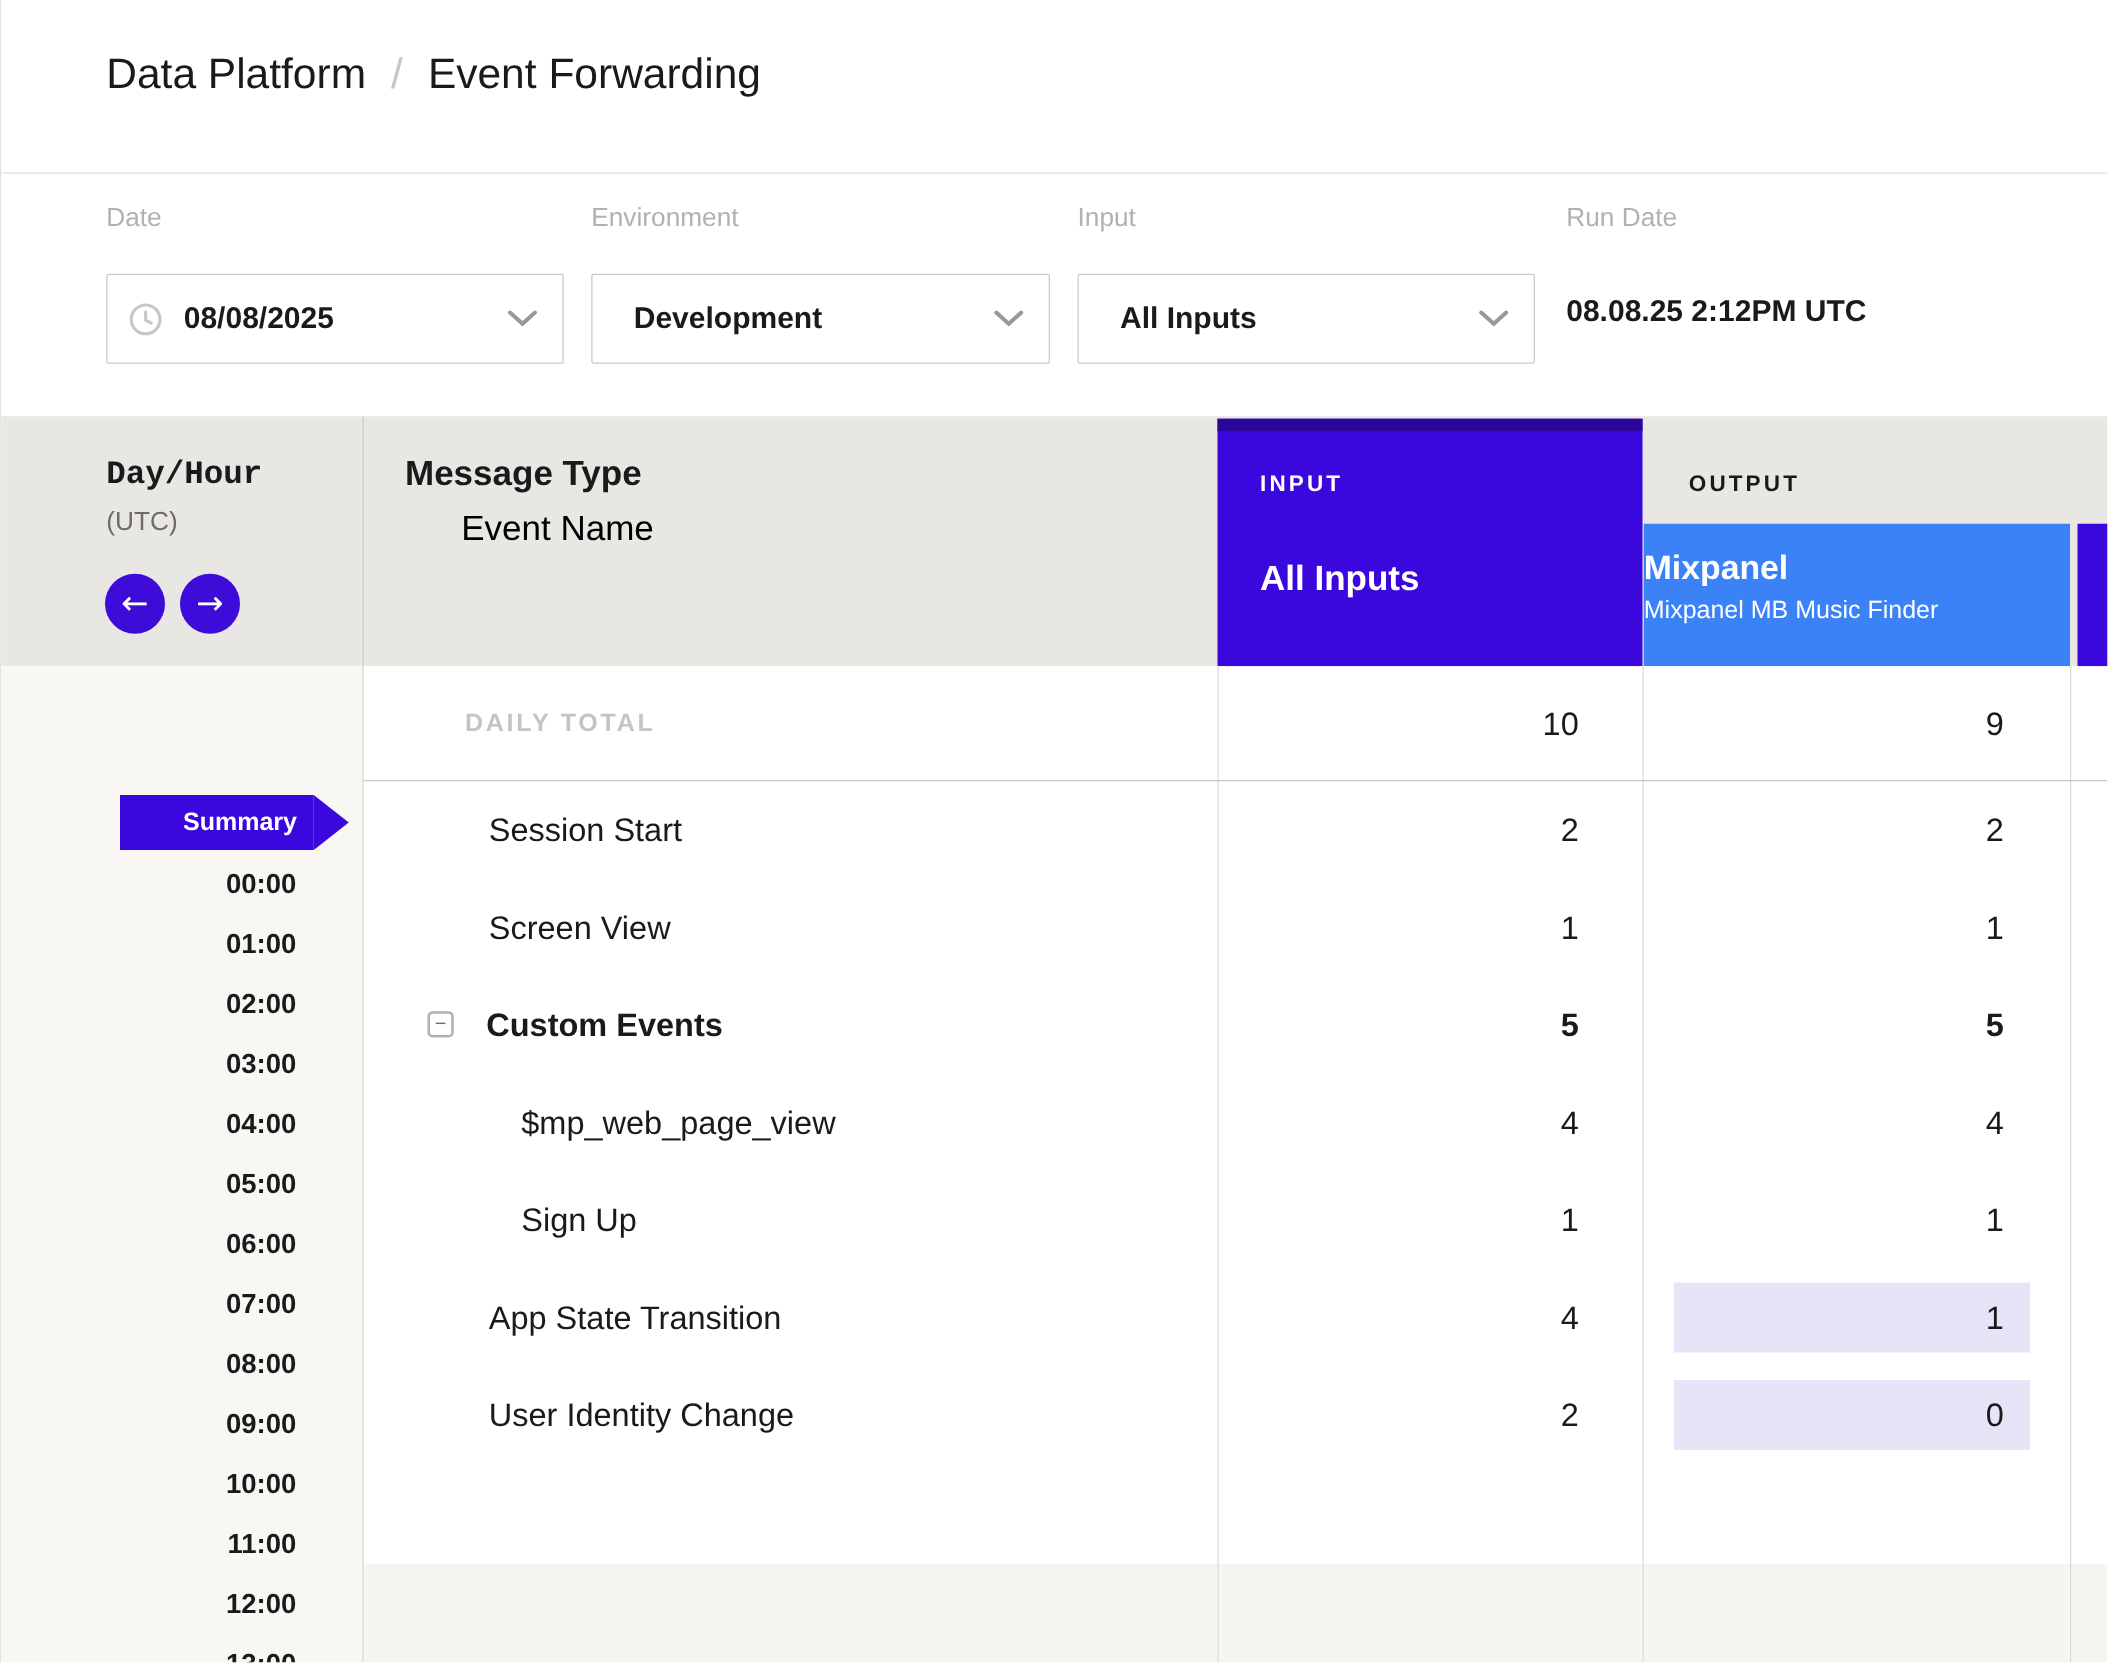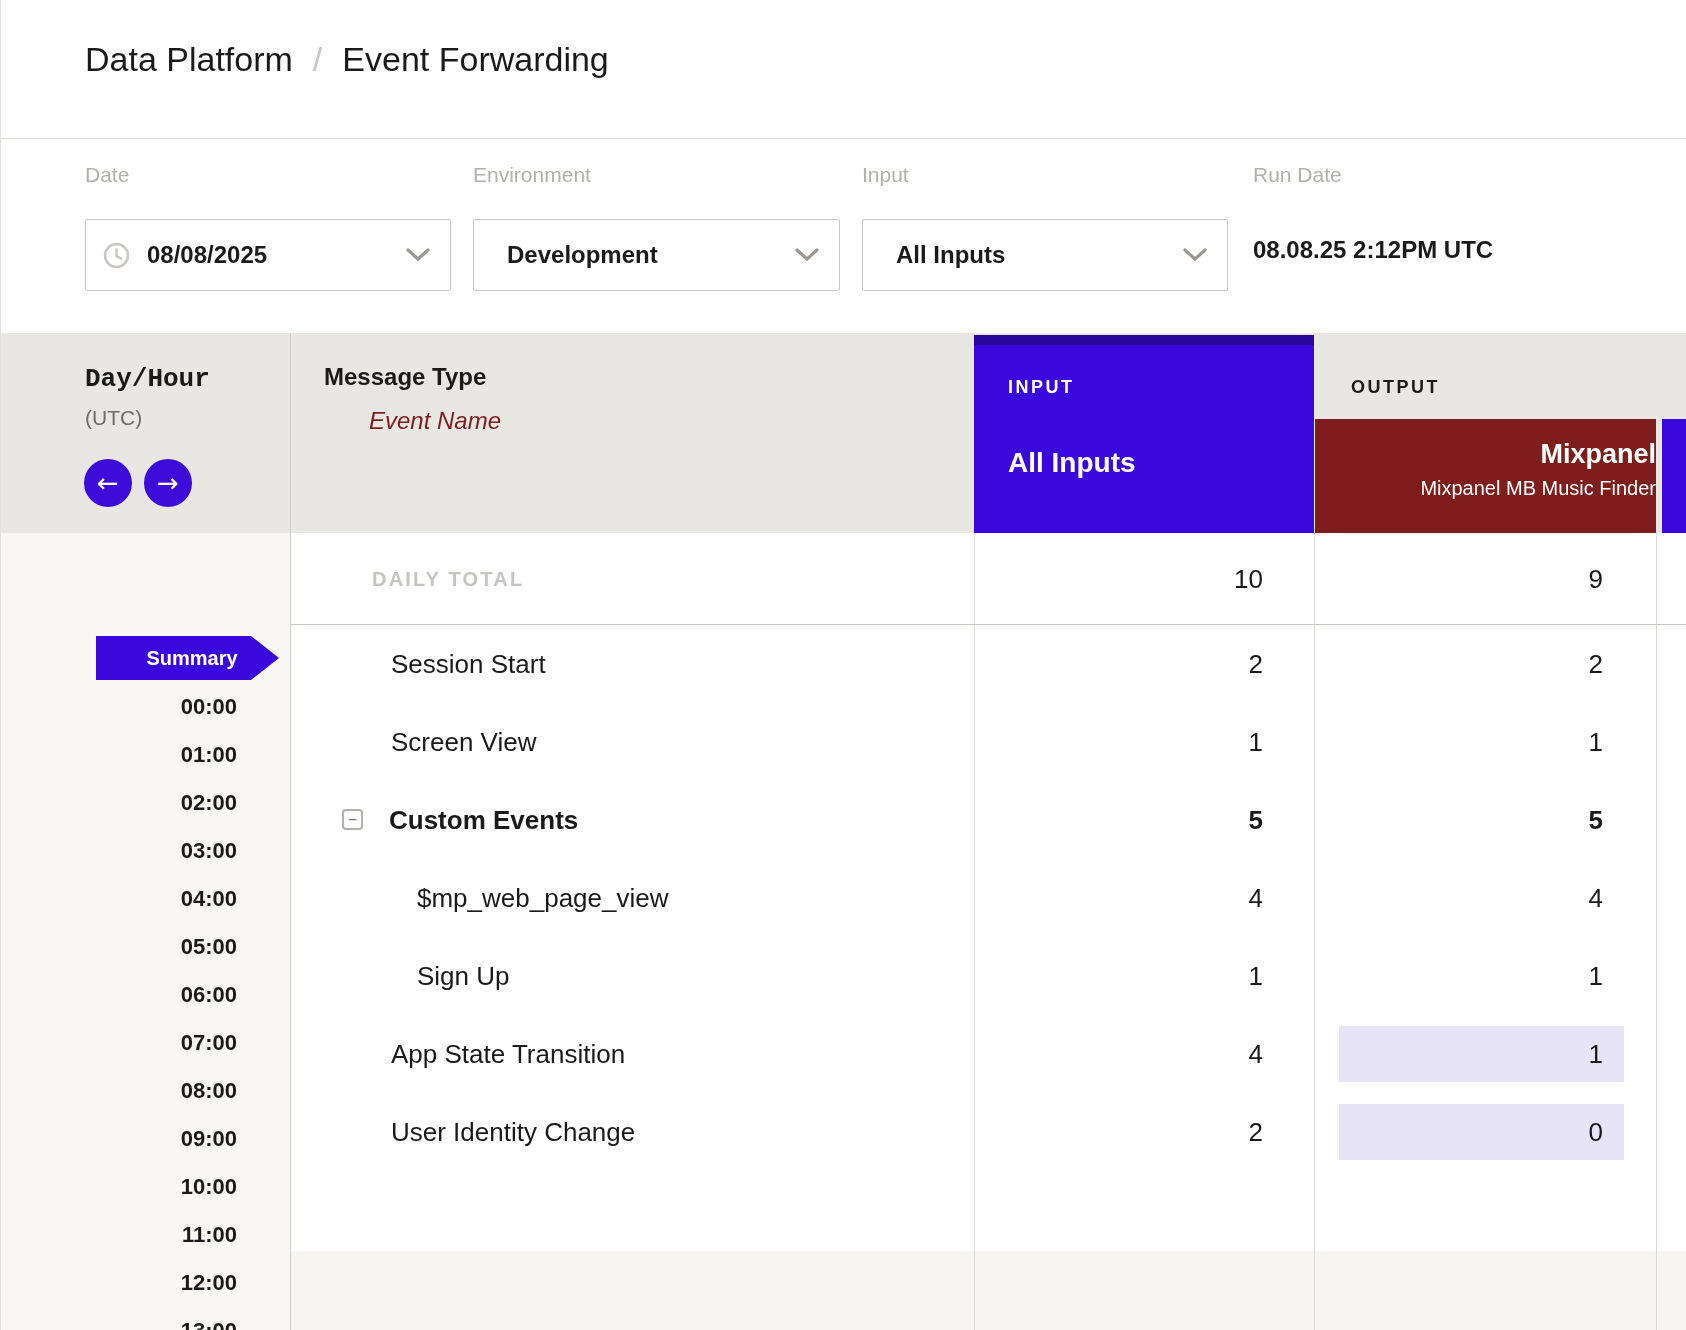--- a/index.html
+++ b/index.html
@@ -46,37 +46,37 @@
   .thead .col-sep { position:absolute; left:289px; top:0; width:1px; height:200px; background:#cfccc9; }
   .dh-title { position:absolute; left:84px; top:31px; font-size:26px; font-weight:700;font-family:Liberation Mono, monospace; }
   .dh-sub   { position:absolute; left:84px; top:73px; font-size:21px; color:#6e6b68; }
   .nav-btn {
     position:absolute; top:126px; width:48px; height:48px; border-radius:50%;
     background:#3e0cd9; color:#fff; border:none; cursor:pointer;
     font-size:26px; line-height:48px; text-align:center;
     font-family:"DejaVu Sans", sans-serif; padding:0;
   }
   .nav-prev { left:83px; } .nav-next { left:143px; }
-  .mt-title { position:absolute; left:323px; top:30px; font-size:24px; font-weight:700; }
-  .mt-sub   { position:absolute; left:368px; top:74px; font-size:24px; color:#7f1d1d;font-style:italic; }
+  .mt-title { position:absolute; left:323px; top:30px; font-size:28px; font-weight:700; }
+  .mt-sub   { position:absolute; left:368px; top:74px; font-size:28px; color:#000000; }
 
   .input-block {
     position:absolute; left:973px; top:2px; width:340px; height:198px;
     background:#3a08dc; cursor:pointer;
   }
   .input-block::before {
     content:""; position:absolute; left:0; top:0; width:100%; height:10px; background:#2a0798;
   }
   .kicker { font-size:18px; font-weight:700; letter-spacing:2.5px; }
   .input-kicker { position:absolute; left:34px; top:42px; color:#fff; }
   .input-title  { position:absolute; left:34px; top:112px; color:#fff; font-size:28px; font-weight:700; }
   .output-kicker{ position:absolute; left:1350px; top:44px; color:#1a1a1a; }
   .mixpanel-block {
     position:absolute; left:1314px; top:86px; width:341px; height:114px;
-    background:#7f1d1d; text-align:right; cursor:pointer;
+    background:#3b82f6; text-align:left; cursor:pointer;
   }
   .mix-title { margin-top:20px; color:#fff; font-size:27px; font-weight:700; }
   .mix-sub   { margin-top:7px;  color:#fff; font-size:20px; }
   .next-output-block {
     position:absolute; left:1661px; top:86px; width:25px; height:114px; background:#3a08dc; cursor:pointer;
   }
 
   
   .tbody { position:absolute; left:0; top:533px; width:1686px; height:797px; }
 

